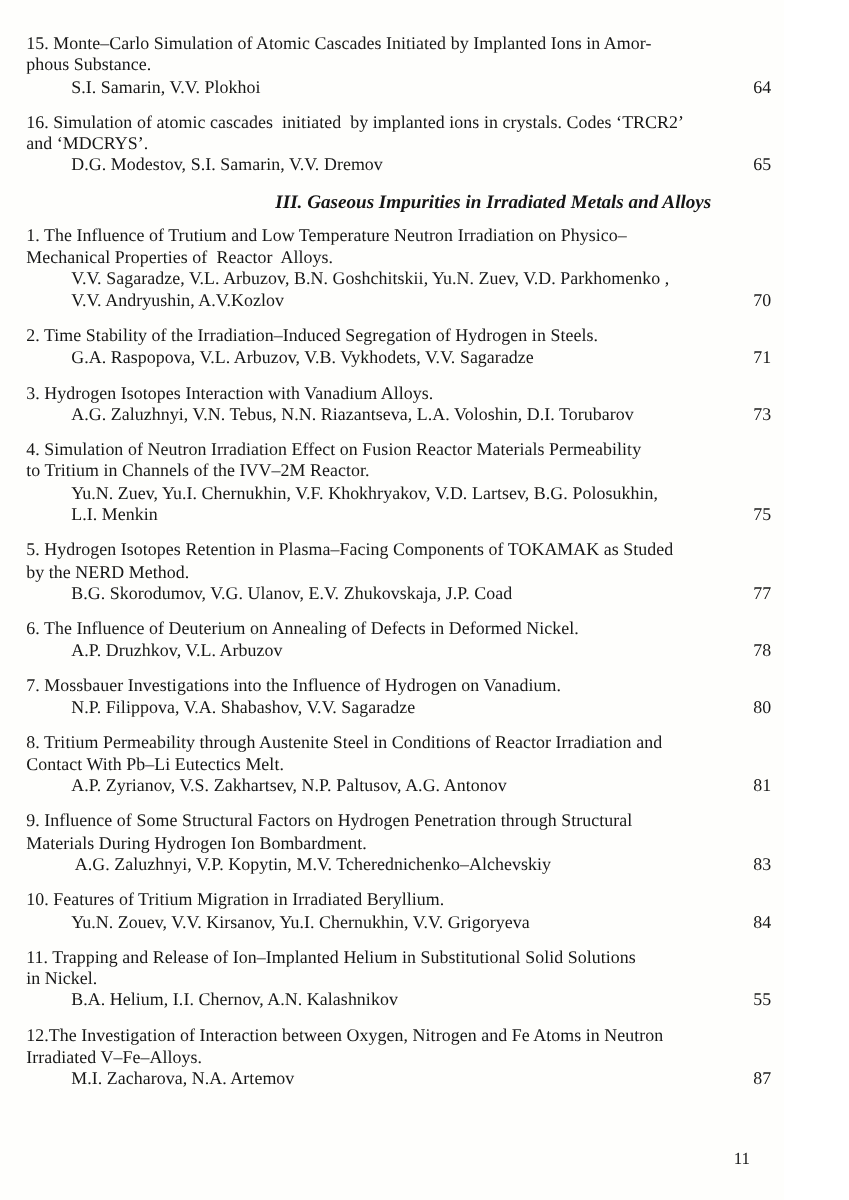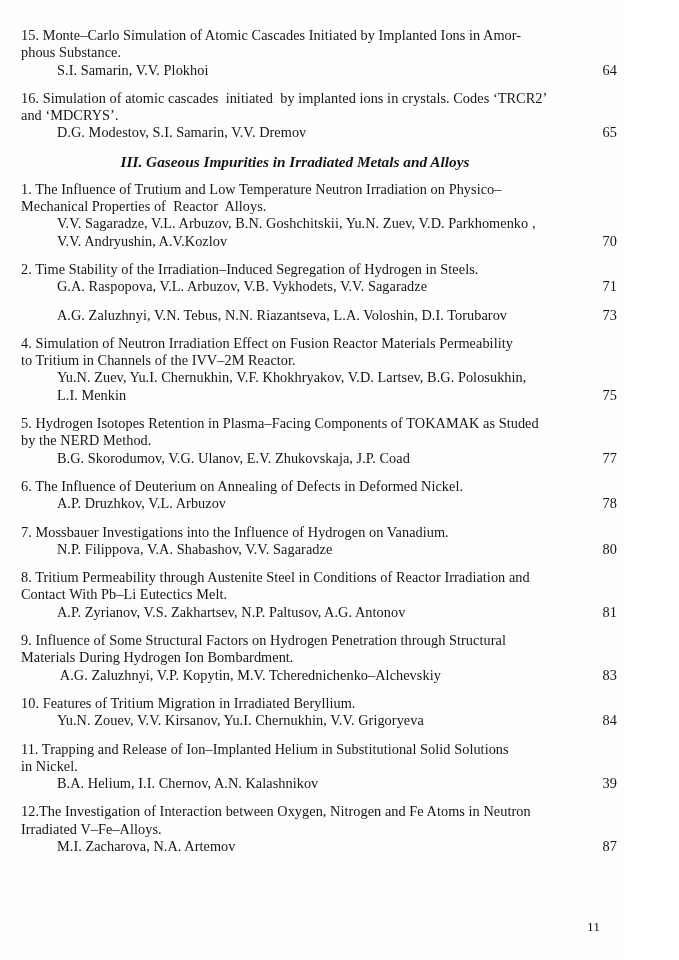--- a/index.html
+++ b/index.html
@@ -31,21 +31,21 @@
     justify-content: space-between;
     align-items: baseline;
   }
   .authors { white-space: pre; margin-left: 36px; }
   .pagenum { padding-left: 8px; }
   .heading {
     font-weight: bold;
     font-style: italic;
     font-size: 15.3px;
     line-height: 18px;
-    text-align: center;
+    text-align: right;
     padding-right: 48px;
     margin: 2px 0 10px 0;
     white-space: pre;
   }
   .bottom-page {
     position: absolute;
     top: 919px;
     right: 27px;
     font-size: 13.5px;
     line-height: 16px;
@@ -74,20 +74,21 @@
           <div class="line title-line">1. The Influence of Trutium and Low Temperature Neutron Irradiation on Physico–</div>
           <div class="line title-line">Mechanical Properties of  Reactor  Alloys.</div>
           <div class="line author-line"><span class="authors">V.V. Sagaradze, V.L. Arbuzov, B.N. Goshchitskii, Yu.N. Zuev, V.D. Parkhomenko ,</span></div>
           <div class="line author-line last"><span class="authors">V.V. Andryushin, A.V.Kozlov</span><span class="pagenum">70</span></div>
         </div>
         <div class="entry">
           <div class="line title-line">2. Time Stability of the Irradiation–Induced Segregation of Hydrogen in Steels.</div>
           <div class="line author-line last"><span class="authors">G.A. Raspopova, V.L. Arbuzov, V.B. Vykhodets, V.V. Sagaradze</span><span class="pagenum">71</span></div>
         </div>
         <div class="entry">
+          <div class="line title-line">3. Hydrogen Isotopes Interaction with Vanadium Alloys.</div>
           <div class="line author-line last"><span class="authors">A.G. Zaluzhnyi, V.N. Tebus, N.N. Riazantseva, L.A. Voloshin, D.I. Torubarov</span><span class="pagenum">73</span></div>
         </div>
         <div class="entry">
           <div class="line title-line">4. Simulation of Neutron Irradiation Effect on Fusion Reactor Materials Permeability</div>
           <div class="line title-line">to Tritium in Channels of the IVV–2M Reactor.</div>
           <div class="line author-line"><span class="authors">Yu.N. Zuev, Yu.I. Chernukhin, V.F. Khokhryakov, V.D. Lartsev, B.G. Polosukhin,</span></div>
           <div class="line author-line last"><span class="authors">L.I. Menkin</span><span class="pagenum">75</span></div>
         </div>
         <div class="entry">
           <div class="line title-line">5. Hydrogen Isotopes Retention in Plasma–Facing Components of TOKAMAK as Studed</div>
@@ -112,21 +113,21 @@
           <div class="line title-line">Materials During Hydrogen Ion Bombardment.</div>
           <div class="line author-line last"><span class="authors"> A.G. Zaluzhnyi, V.P. Kopytin, M.V. Tcherednichenko–Alchevskiy</span><span class="pagenum">83</span></div>
         </div>
         <div class="entry">
           <div class="line title-line">10. Features of Tritium Migration in Irradiated Beryllium.</div>
           <div class="line author-line last"><span class="authors">Yu.N. Zouev, V.V. Kirsanov, Yu.I. Chernukhin, V.V. Grigoryeva</span><span class="pagenum">84</span></div>
         </div>
         <div class="entry">
           <div class="line title-line">11. Trapping and Release of Ion–Implanted Helium in Substitutional Solid Solutions</div>
           <div class="line title-line">in Nickel.</div>
-          <div class="line author-line last"><span class="authors">B.A. Helium, I.I. Chernov, A.N. Kalashnikov</span><span class="pagenum">39</span></div>
+          <div class="line author-line last"><span class="authors">B.A. Helium, I.I. Chernov, A.N. Kalashnikov</span><span class="pagenum">55</span></div>
         </div>
         <div class="entry">
           <div class="line title-line">12.The Investigation of Interaction between Oxygen, Nitrogen and Fe Atoms in Neutron</div>
           <div class="line title-line">Irradiated V–Fe–Alloys.</div>
           <div class="line author-line last"><span class="authors">M.I. Zacharova, N.A. Artemov</span><span class="pagenum">87</span></div>
         </div>
       </div>
   </div>
   <div class="bottom-page">11</div>
 </div>

